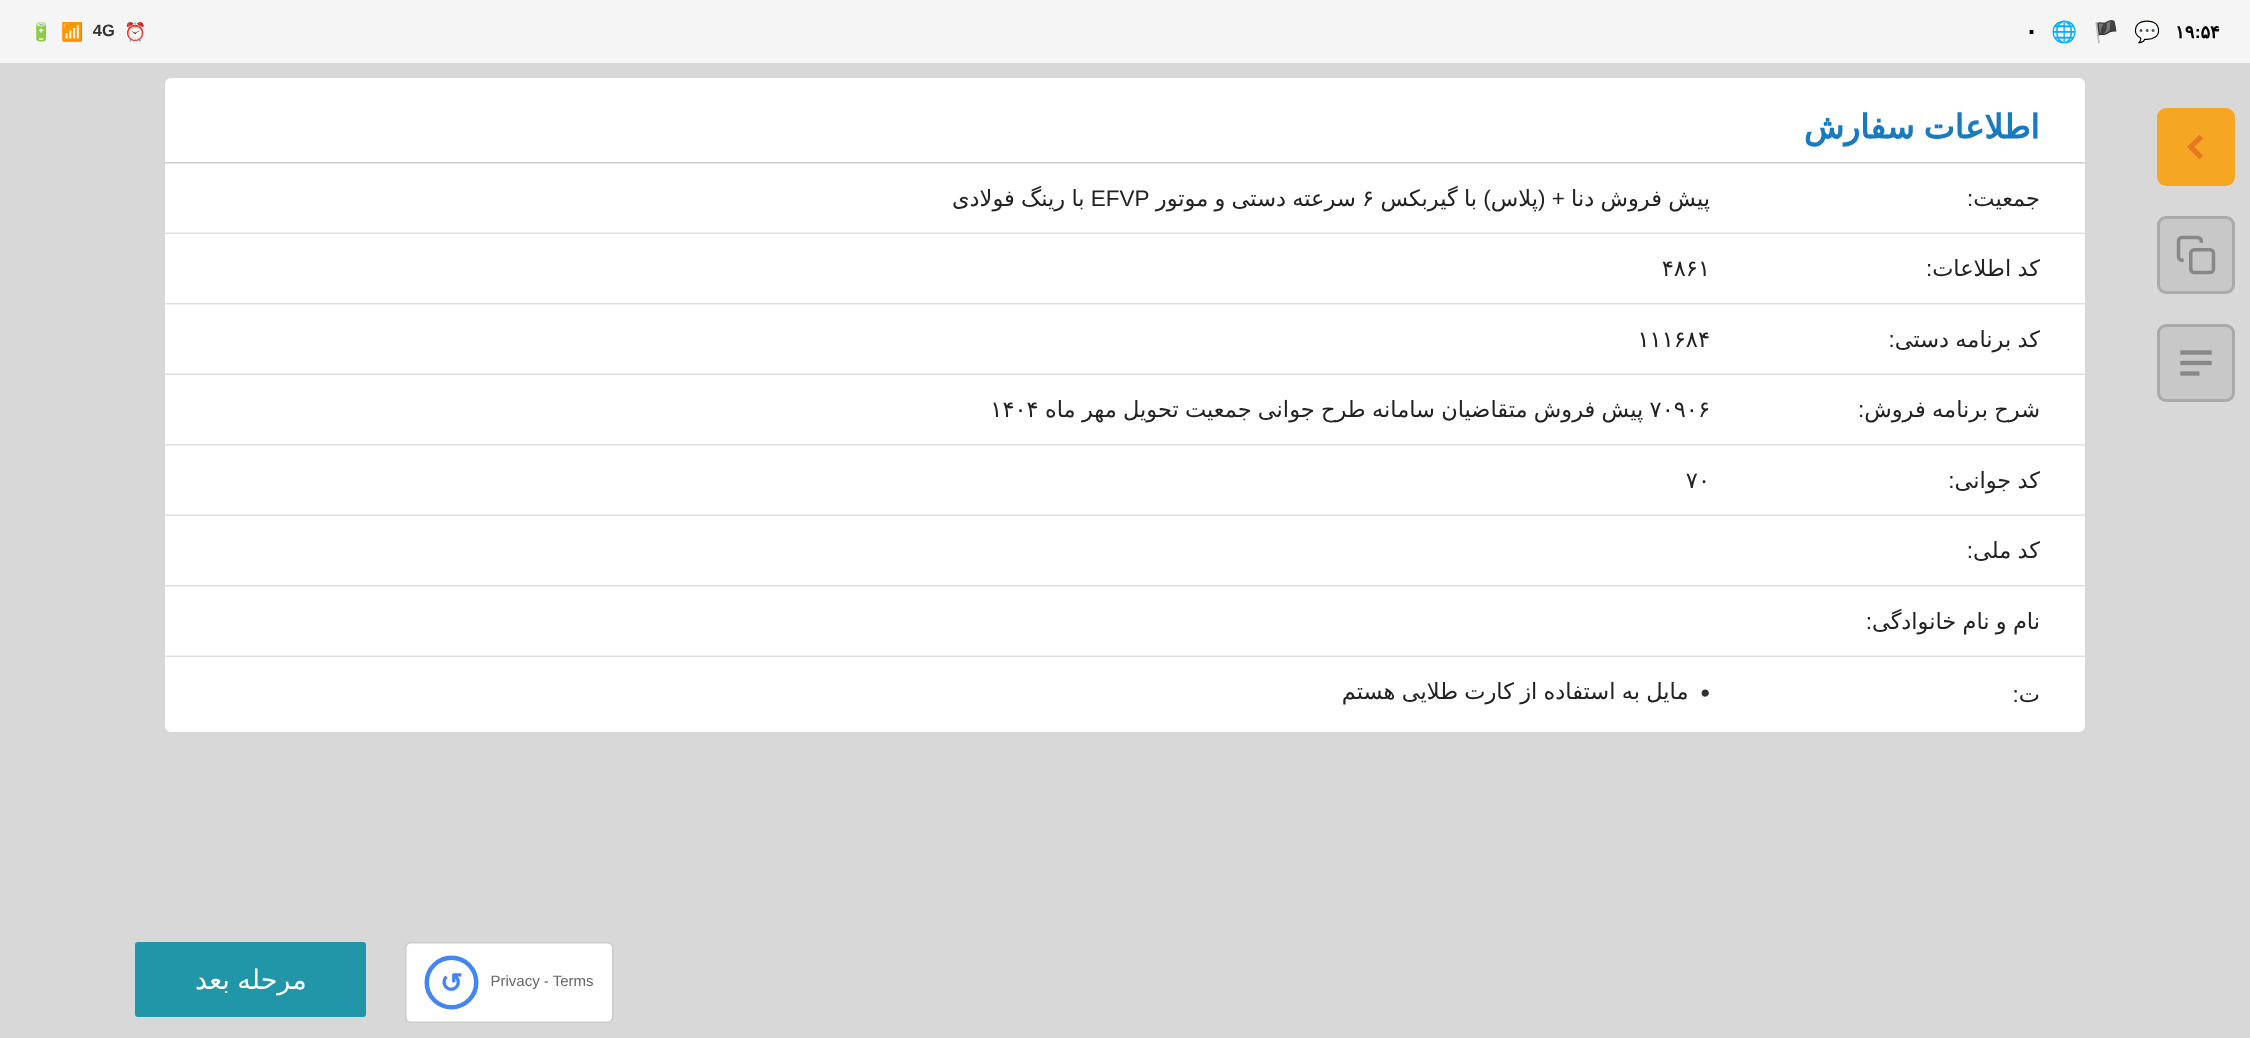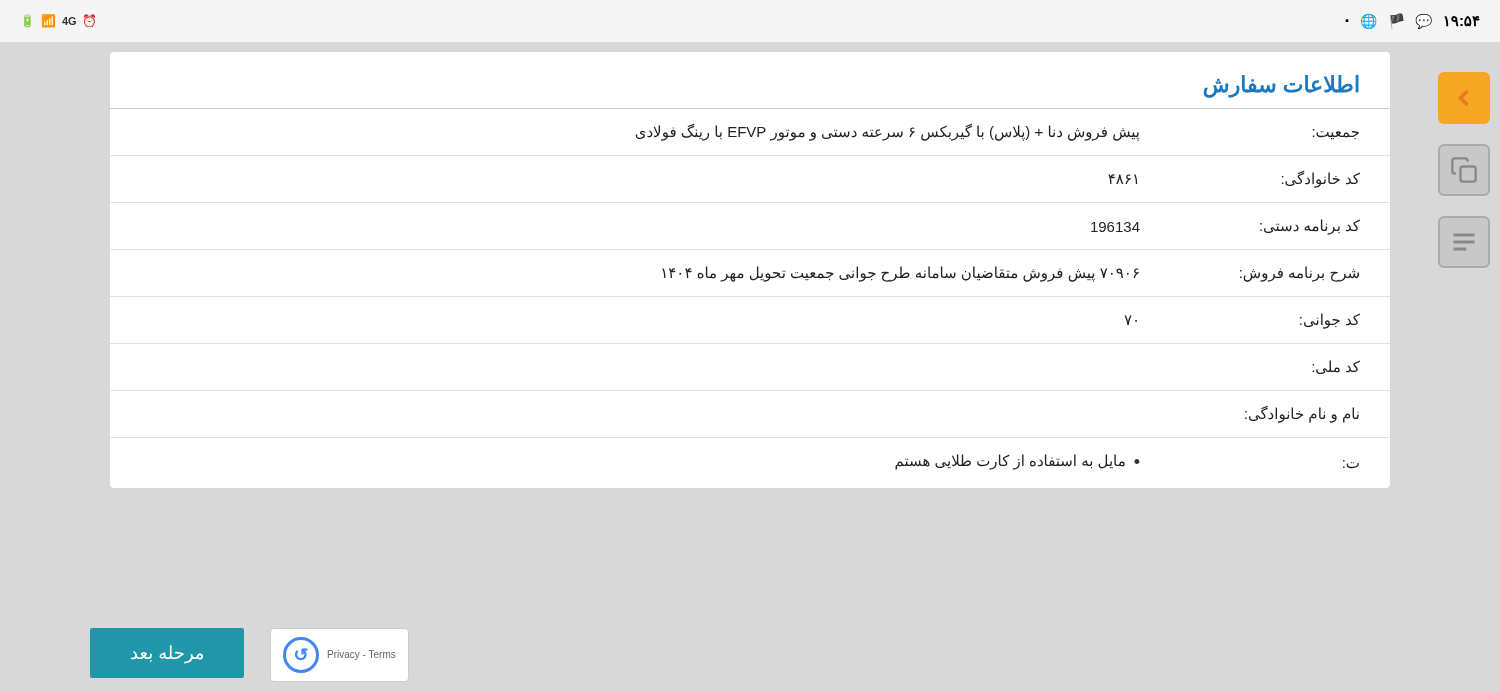--- a/index.html
+++ b/index.html
@@ -234,21 +234,21 @@
       <span class="status-icon">🔋</span>
       <span class="status-icon">📶</span>
       <span class="status-icon" style="font-size:11px;font-weight:bold;text-align:center;">4G</span>
       <span class="status-icon">⏰</span>
     </div>
     <div class="status-bar-right">
       <span style="font-size:18px;">·</span>
       <span>🌐</span>
       <span>🏴</span>
       <span>💬</span>
-      <span style="font-size:15px;font-weight:bold;">۱۹:۵۴</span>
+      <span style="font-size:12px;font-weight:bold;">۱۹:۵۴</span>
     </div>
   </div>
 
   <div class="main-content">
 
     <div class="side-buttons">
       <div class="side-btn">
         <svg viewBox="0 0 24 24" fill="none" stroke="#e87722" stroke-width="3">
           <polyline points="15,18 9,12 15,6"></polyline>
         </svg>
@@ -274,26 +274,26 @@
       </div>
       <div class="divider"></div>
 
       <table class="info-table">
         <tbody>
             <tr>
           <td class="label-cell">جمعیت:</td>
           <td class="value-cell">پیش فروش دنا + (پلاس) با گیربکس ۶ سرعته دستی و موتور EFVP با رینگ فولادی</td>
         </tr>
         <tr>
-          <td class="label-cell">کد خانوادگی:</td>
+          <td class="label-cell">کد اطلاعات:</td>
           <td class="value-cell">۴۸۶۱</td>
         </tr>
         <tr>
           <td class="label-cell">کد برنامه دستی:</td>
-          <td class="value-cell">196134</td>
+          <td class="value-cell">۱۱۱۶۸۴</td>
         </tr>
         <tr>
           <td class="label-cell">شرح برنامه فروش:</td>
           <td class="value-cell">۷۰۹۰۶ پیش فروش متقاضیان سامانه طرح جوانی جمعیت تحویل مهر ماه ۱۴۰۴</td>
         </tr>
         <tr>
           <td class="label-cell">کد جوانی:</td>
           <td class="value-cell">۷۰</td>
         </tr>
         <tr>

